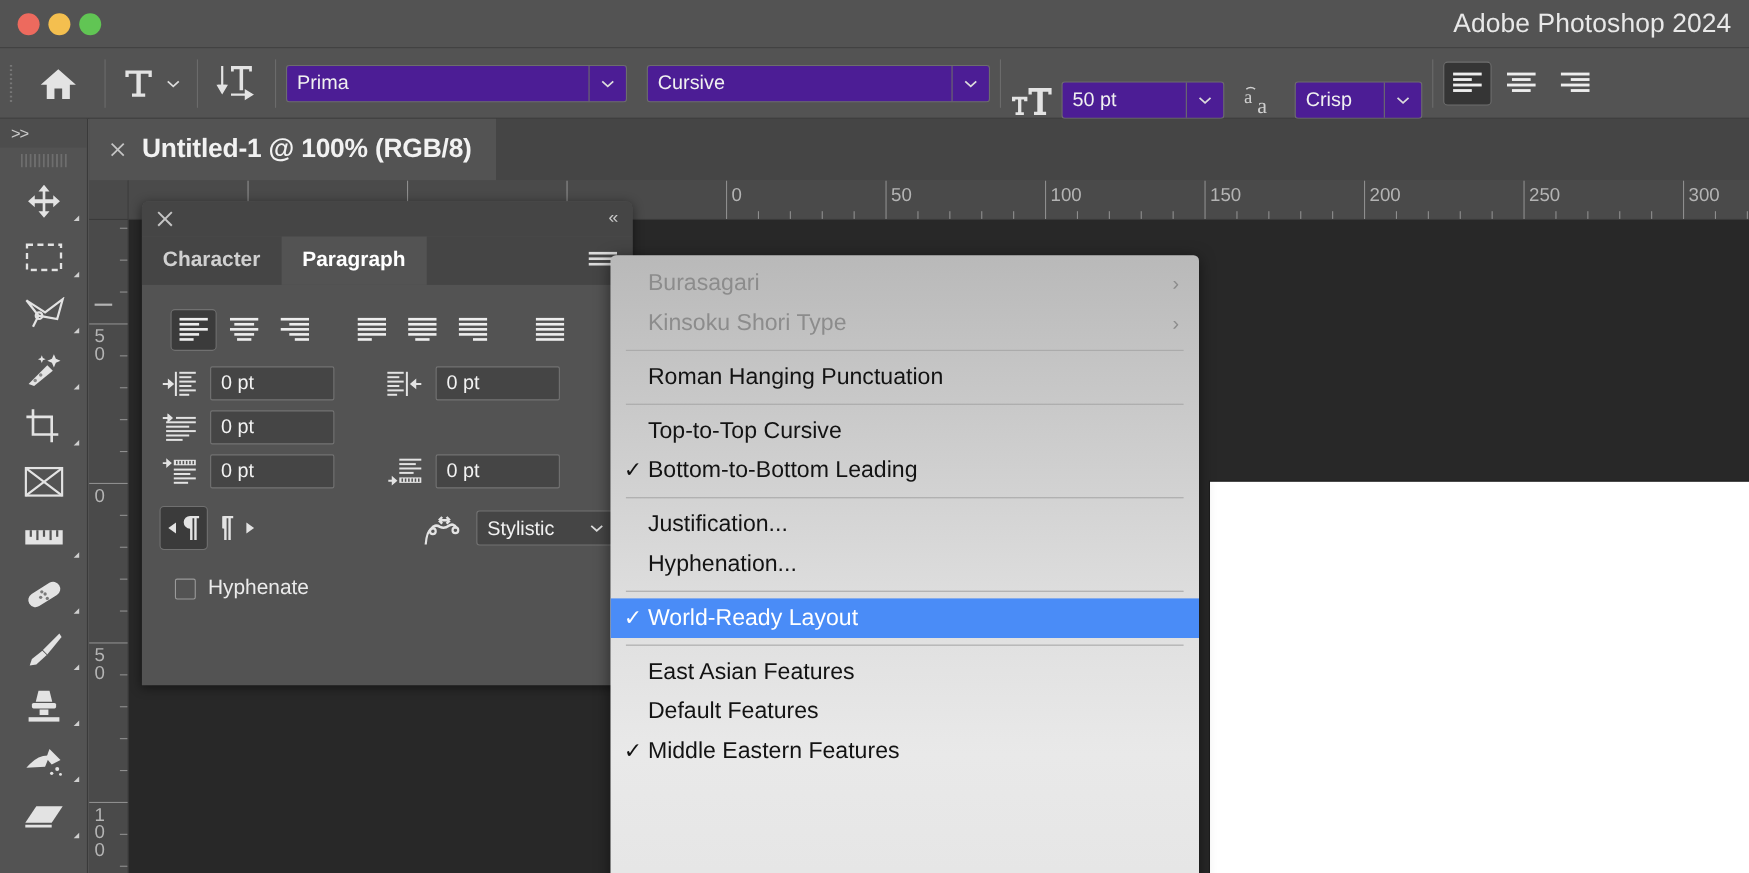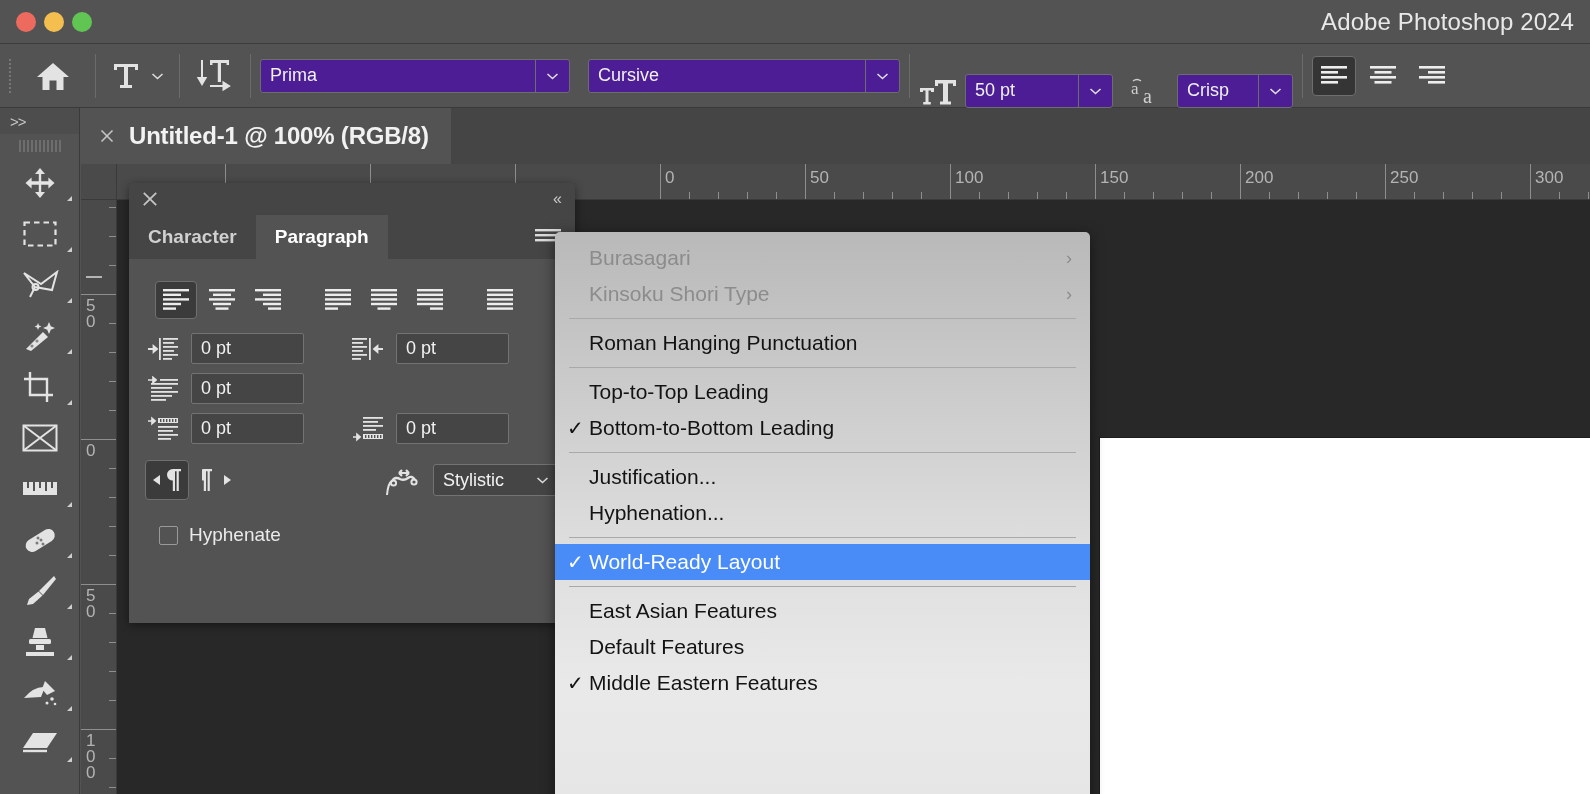--- a/index.html
+++ b/index.html
@@ -833,21 +833,21 @@
         <span class="submark">›</span>
       </div>
       <div class="msep"></div>
       <div class="mi">
         <span class="check"></span>
         <span class="mtext">Roman Hanging Punctuation</span>
       </div>
       <div class="msep"></div>
       <div class="mi">
         <span class="check"></span>
-        <span class="mtext">Top-to-Top Leading</span>
+        <span class="mtext">Top-to-Top Cursive</span>
       </div>
       <div class="mi">
         <span class="check">✓</span>
         <span class="mtext">Bottom-to-Bottom Leading</span>
       </div>
       <div class="msep"></div>
       <div class="mi">
         <span class="check"></span>
         <span class="mtext">Justification...</span>
       </div>

